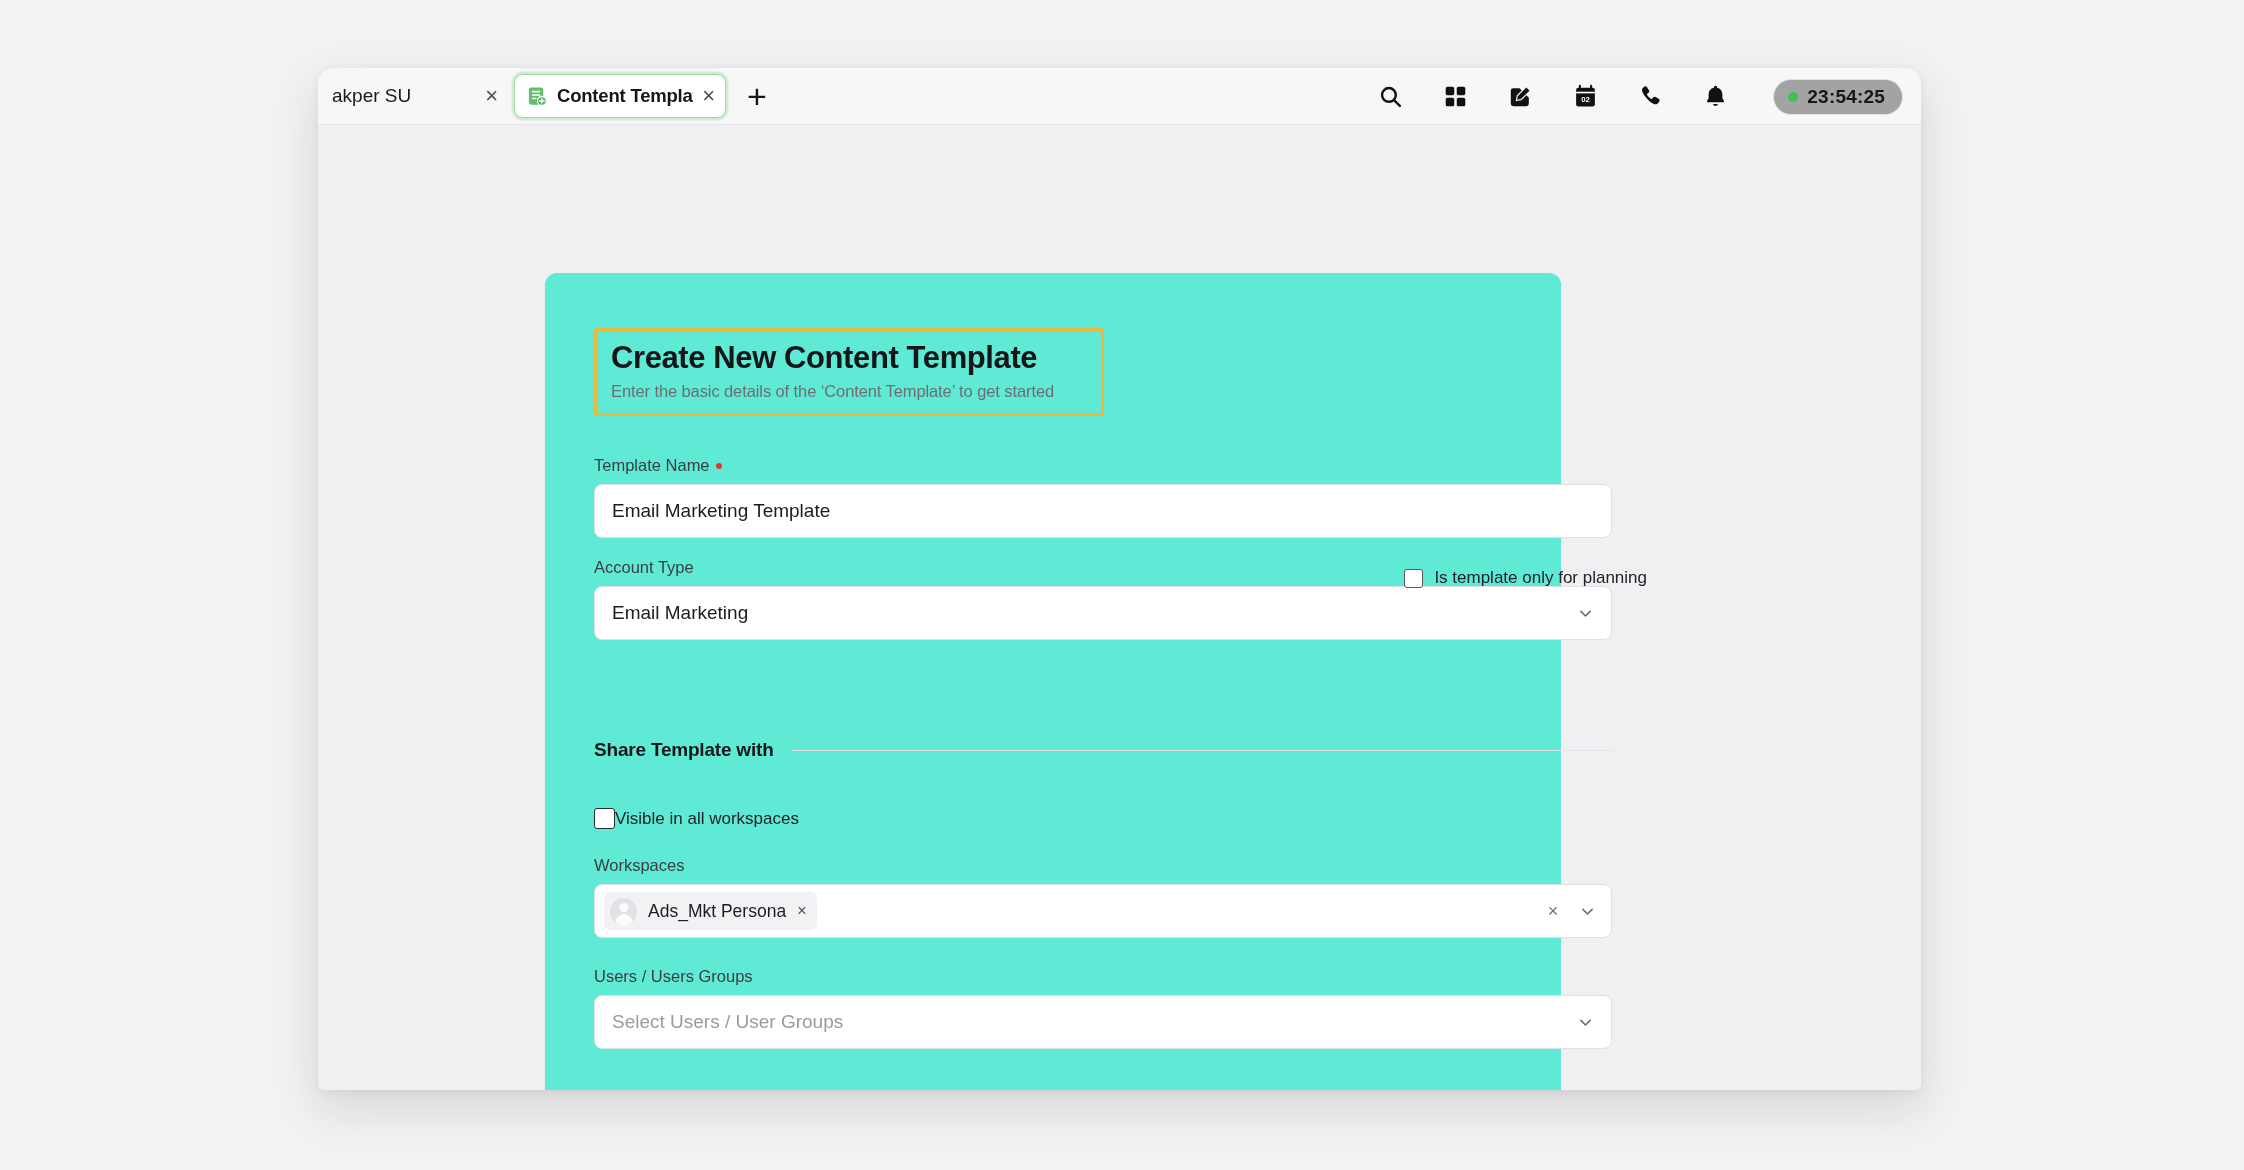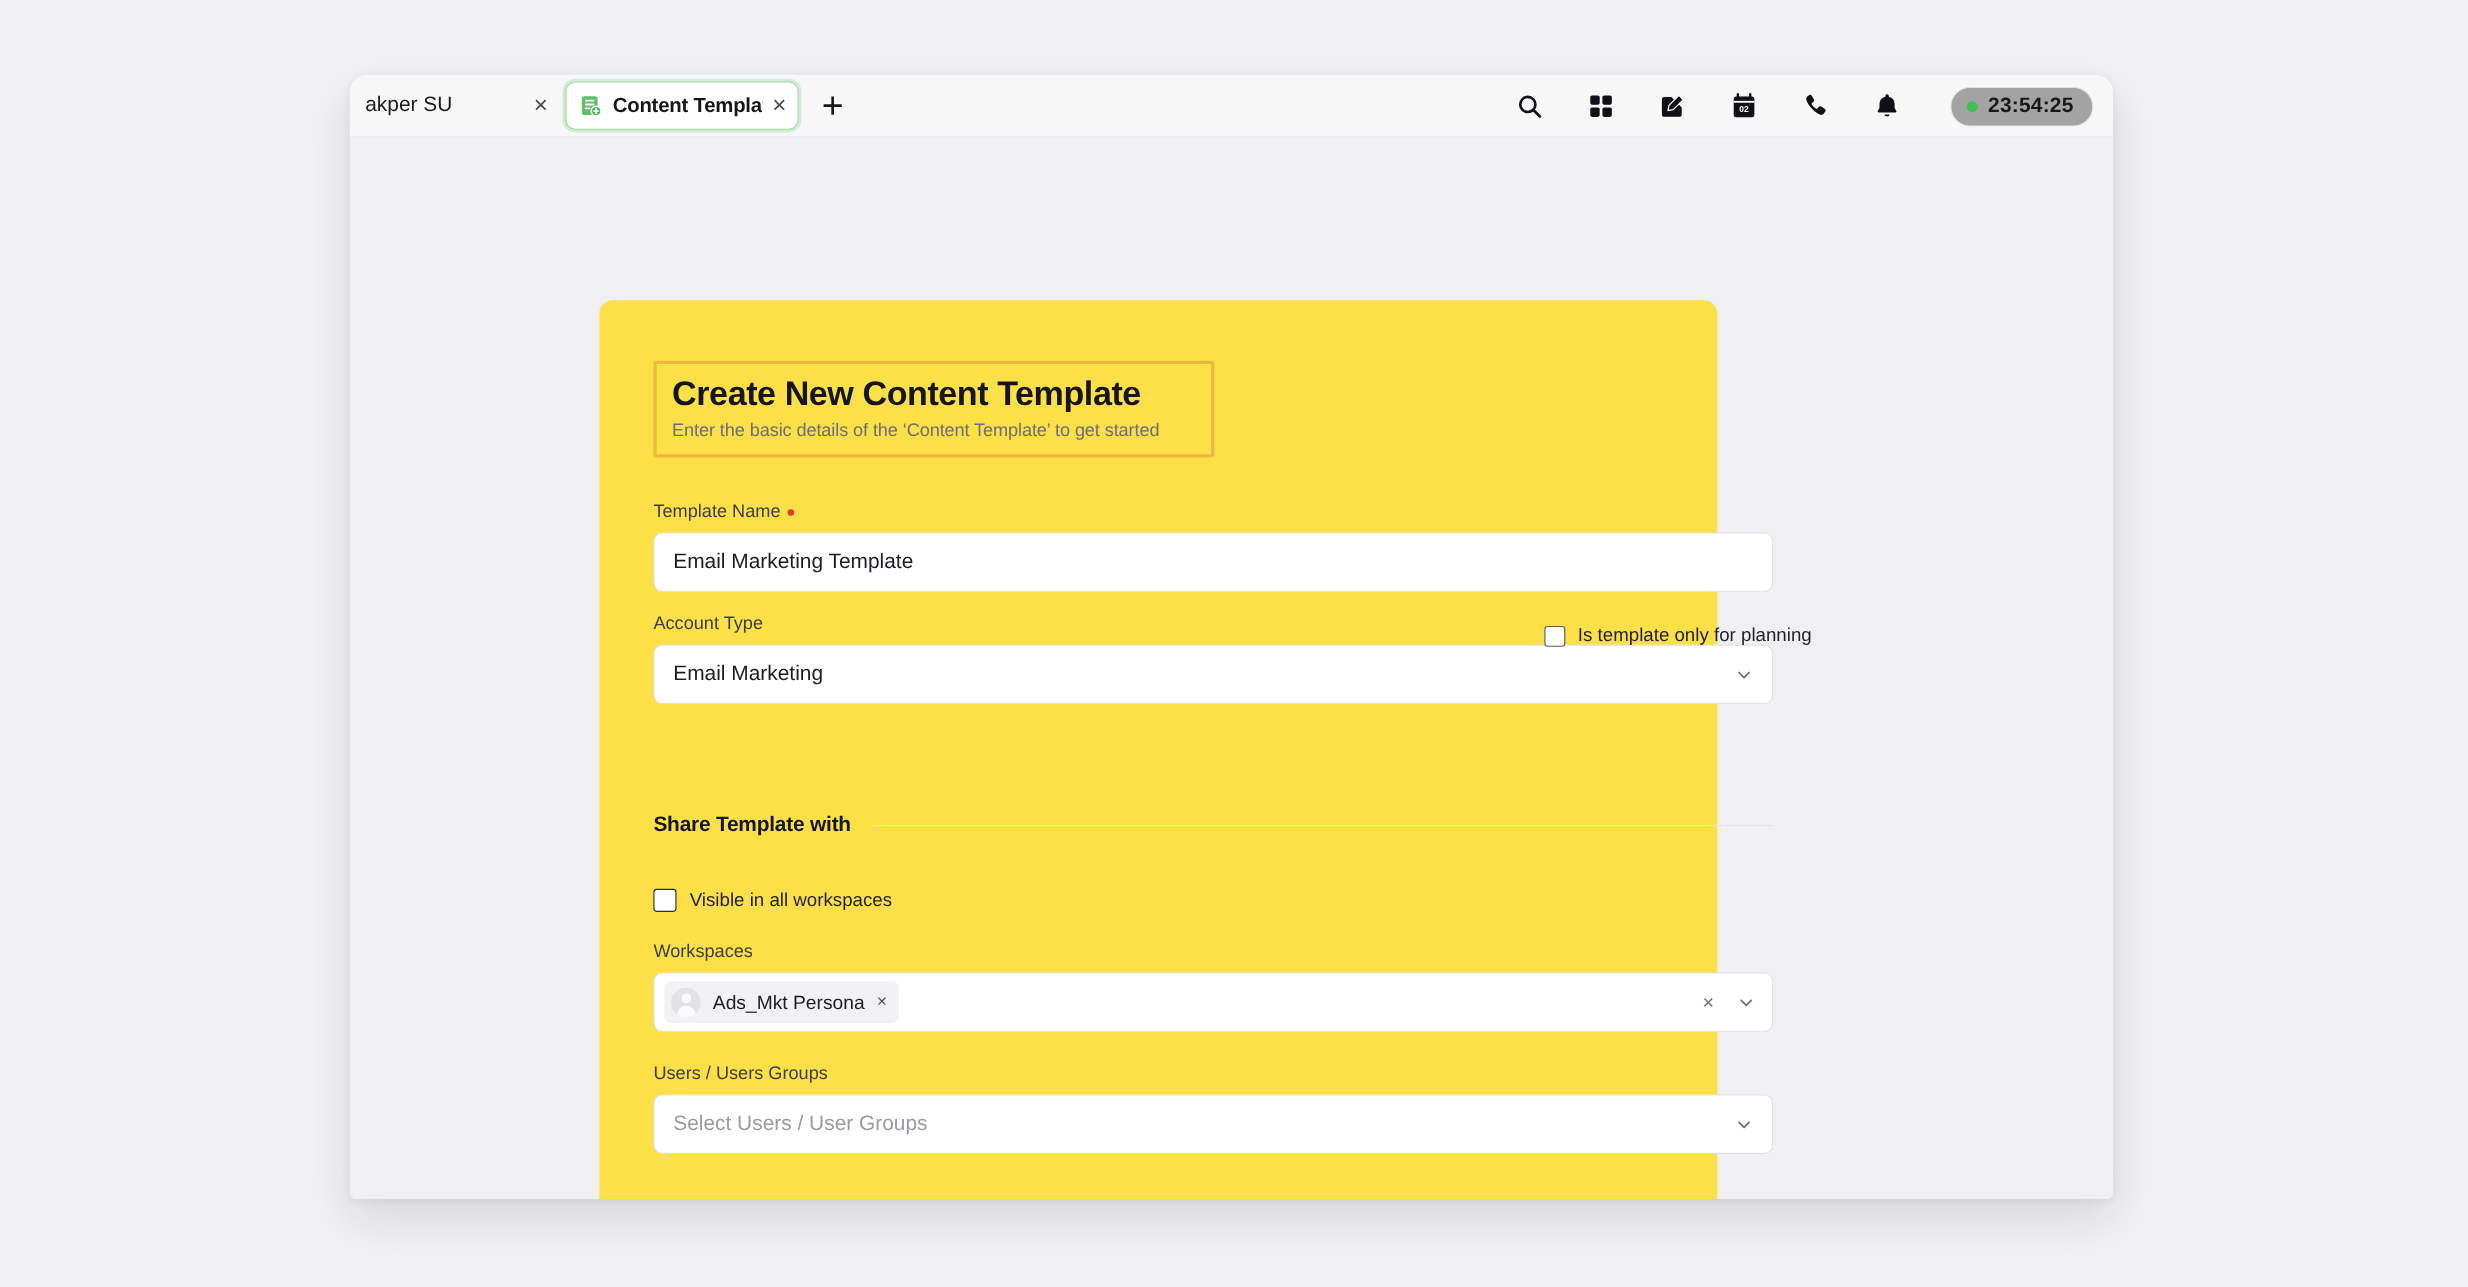--- a/index.html
+++ b/index.html
@@ -158,21 +158,21 @@
     height: 965px;
     background: #f0f0f2;
   }
 
   #content-card {
     position: absolute;
     left: 227px;
     top: 148px;
     width: 1016px;
     height: 842px;
-    background: #fde047;
+    background: #5eead4;
     border-radius: 12px;
     box-shadow: 0 1px 3px rgba(0,0,0,0.04);
   }
 
   
   #header-highlight {
     position: absolute;
     left: 49px;
     top: 55px;
     width: 510px;
@@ -311,21 +311,21 @@
   #share-divider {
     flex: 1;
     height: 1px;
     background: #e4e4e8;
   }
 
   #visible-all-row {
     margin-top: 47px;
     display: flex;
     align-items: center;
-    gap: 12px;
+    gap: 0;
   }
 
   #visible-all-label { font-size: 17px; color: #222228; }
 
   #row-workspaces { margin-top: 27px; }
   #row-users      { margin-top: 29px; }
 
   .chip {
     display: flex;
     align-items: center;

